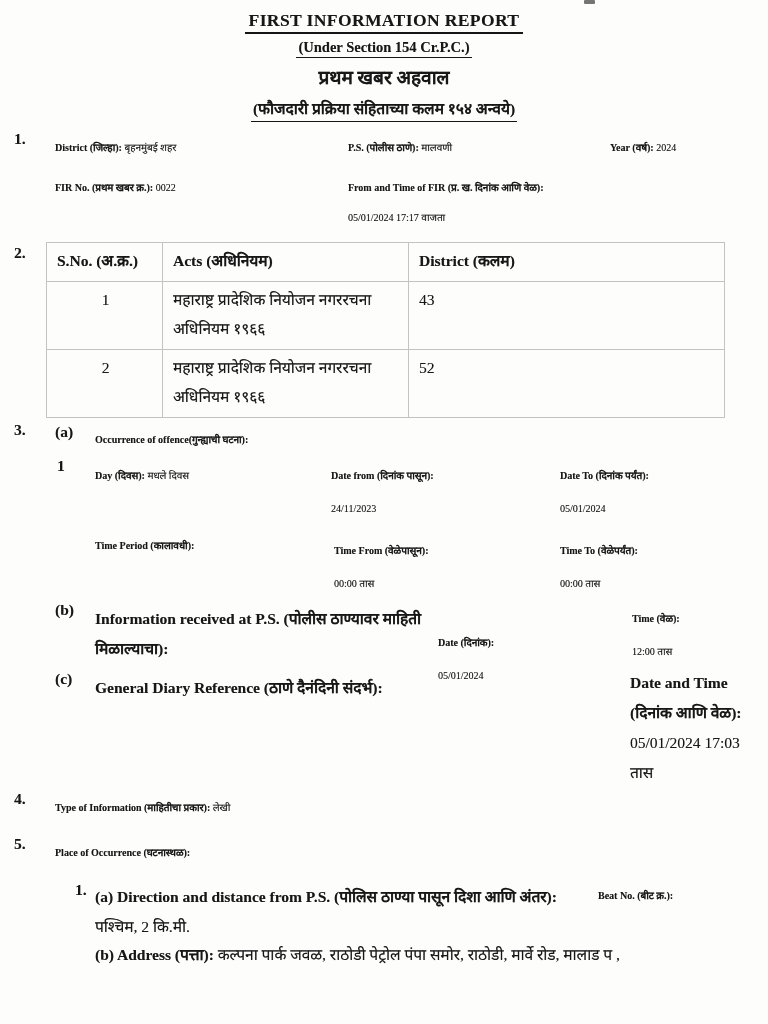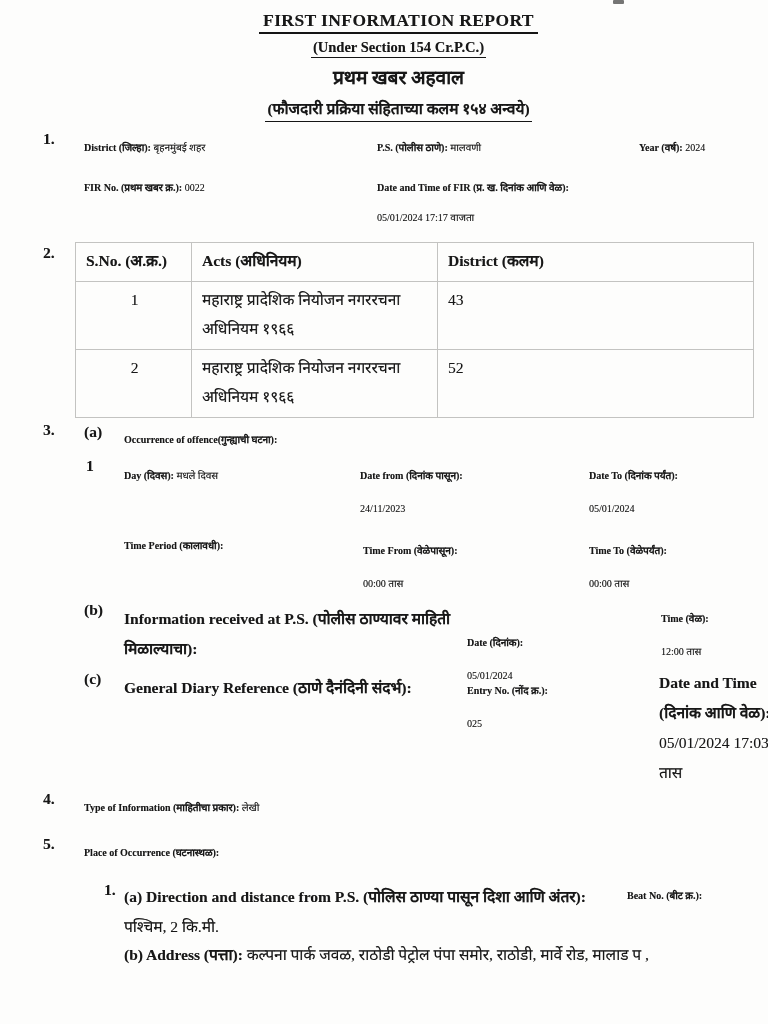--- a/index.html
+++ b/index.html
@@ -8,21 +8,21 @@
     position: relative;
     width: 768px;
     height: 1024px;
     margin: 0 auto;
     background: #fdfdfc;
     font-family: "Liberation Serif", "DejaVu Serif", serif;
     color: #171717;
     overflow: hidden;
     text-shadow: 0.2px 0.2px 0.45px rgba(20,20,20,0.38);
   }
-  .abs { position: absolute; margin-left: 29px; }
+  .abs { position: absolute; }
   .lbl { font-weight: 700; }
   .val { font-weight: 400; }
   .num { font-weight: 700; font-size: 15.5px; }
   .line { font-size: 10px; line-height: 30px; white-space: nowrap; }
   .wrapblock { font-size: 15.5px; line-height: 30px; white-space: normal; }
 
   
   .hdr { left: 0; right: 0; top: 10px; text-align: center; }
   .hdr-title {
     display: inline-block; font-size: 17.5px; font-weight: 700; letter-spacing: 0.4px;
@@ -83,21 +83,21 @@
   </div>
   <div class="abs line" style="left:610px; top:133px;">
     <span class="lbl">Year (वर्ष):</span>
     <span class="val">2024</span>
   </div>
   <div class="abs line" style="left:55px; top:173px;">
     <span class="lbl">FIR No. (प्रथम खबर क्र.):</span>
     <span class="val">0022</span>
   </div>
   <div class="abs line" style="left:348px; top:173px;">
-    <span class="lbl">Date and Time of FIR (प्र. ख. दिनांक आणि वेळ):</span>
+    <span class="lbl">From and Time of FIR (प्र. ख. दिनांक आणि वेळ):</span>
     <span class="val stack-val">05/01/2024 17:17 वाजता</span>
   </div>
 
   <div class="abs num" style="left:14px; top:244px;">2.</div>
 
   <table class="acts abs" style="left:46px; top:242px; width:678px;">
     <colgroup>
         <col style="width:116px">
         <col style="width:246px">
         <col style="width:316px">
@@ -157,24 +157,20 @@
     <span class="lbl">Date (दिनांक):</span>
     <span class="val stack-val" style="margin-top:3px;">05/01/2024</span>
   </div>
   <div class="abs line" style="left:632px; top:604px;">
     <span class="lbl">Time (वेळ):</span>
     <span class="val stack-val" style="margin-top:3px;">12:00 तास</span>
   </div>
 
   <div class="abs num" style="left:55px; top:670px;">(c)</div>
   <div class="abs wrapblock lbl" style="left:95px; top:673px; width:345px;">General Diary Reference (ठाणे दैनंदिनी संदर्भ):</div>
-  <div class="abs line" style="left:438px; top:676px;">
-    <span class="lbl">Entry No. (नोंद क्र.):</span>
-    <span class="val stack-val" style="margin-top:3px;">025</span>
-  </div>
   <div class="abs wrapblock" style="left:630px; top:668px; width:134px;">
     <span class="lbl">Date and Time (दिनांक आणि वेळ):</span>
     <span class="val">05/01/2024 17:03 तास</span>
   </div>
 
   <div class="abs num" style="left:14px; top:790px;">4.</div>
   <div class="abs line" style="left:55px; top:793px;">
     <span class="lbl">Type of Information (माहितीचा प्रकार):</span>
     <span class="val">लेखी</span>
   </div>

